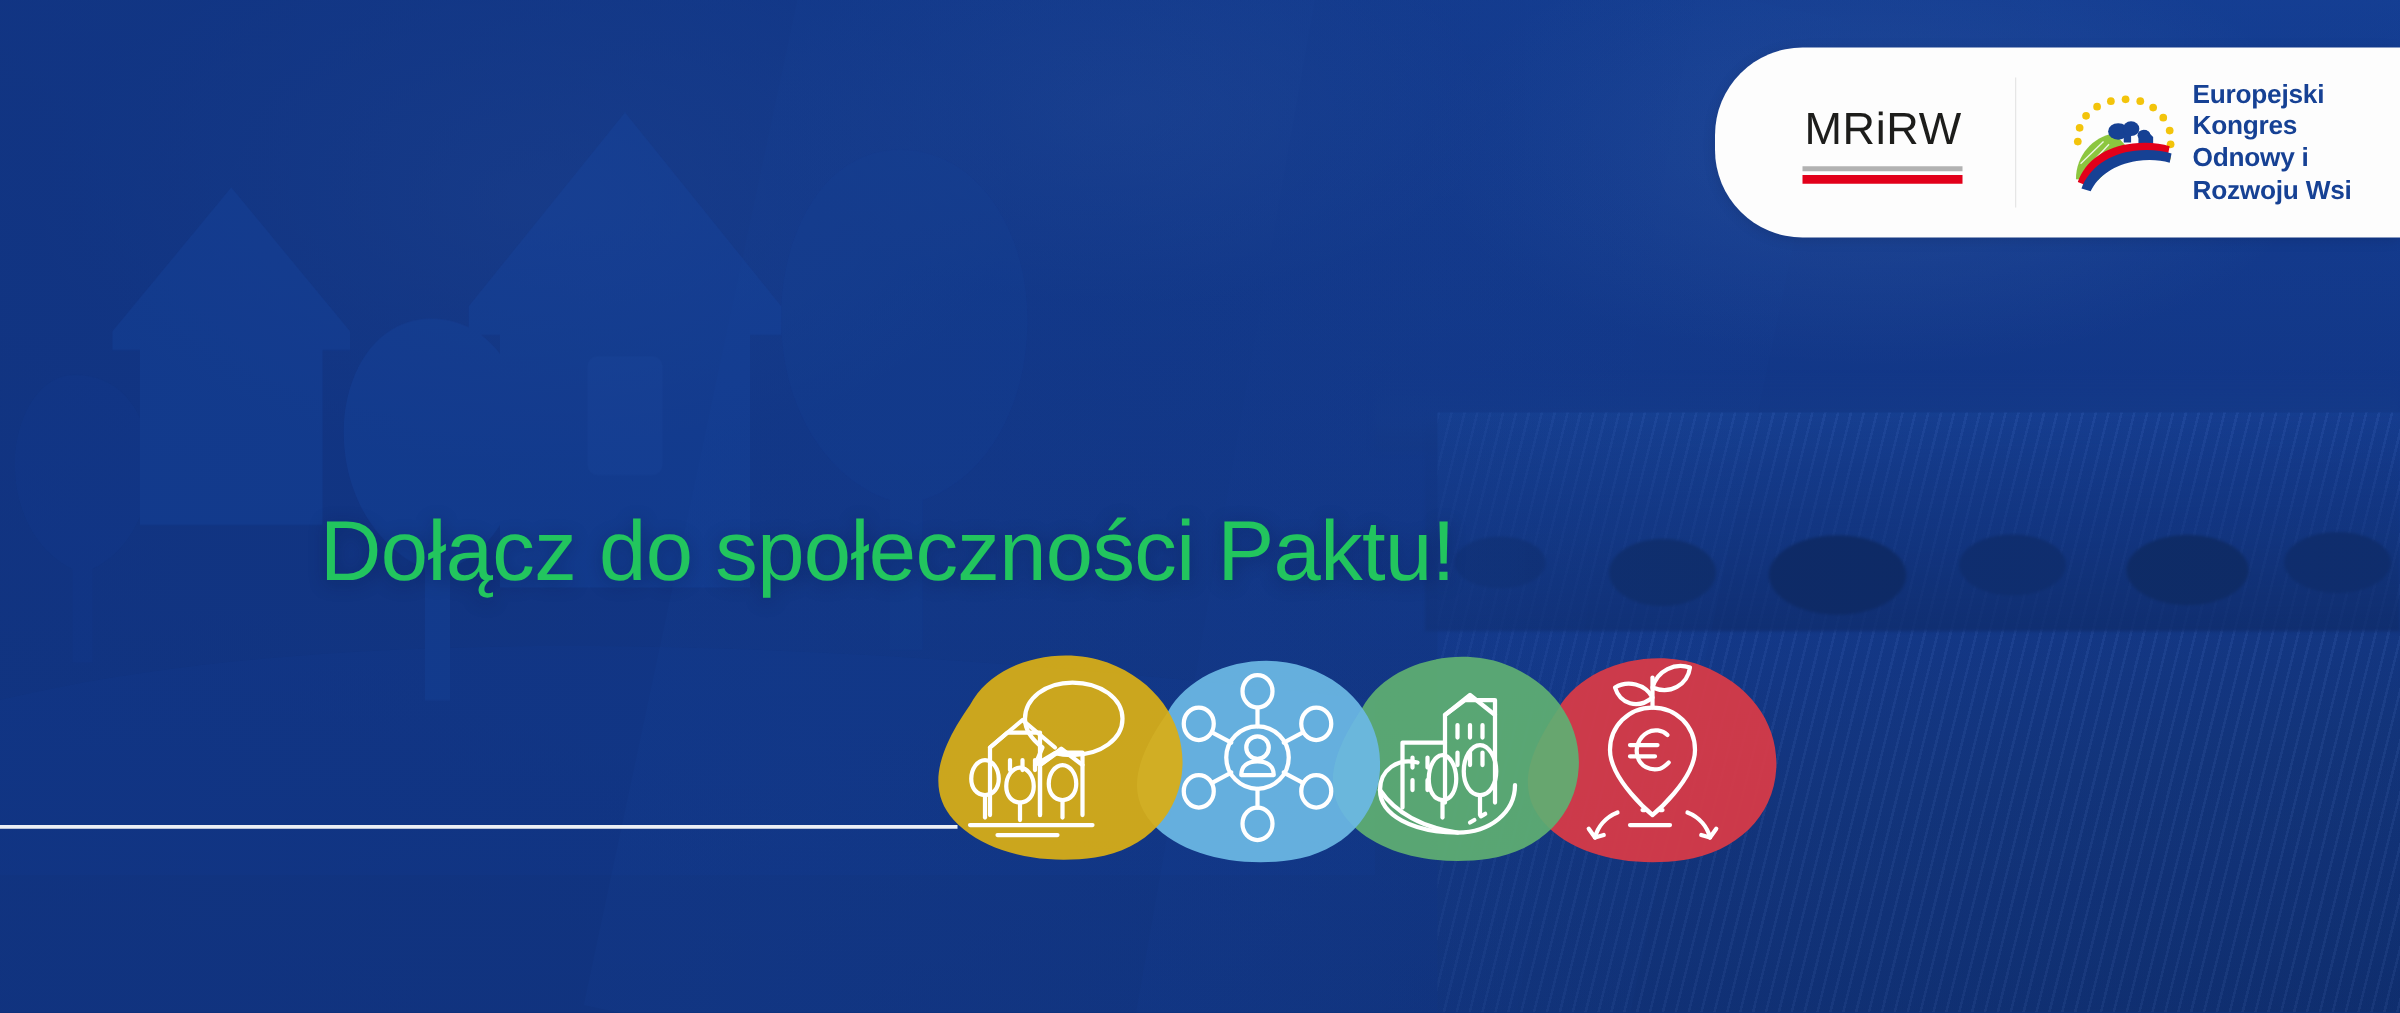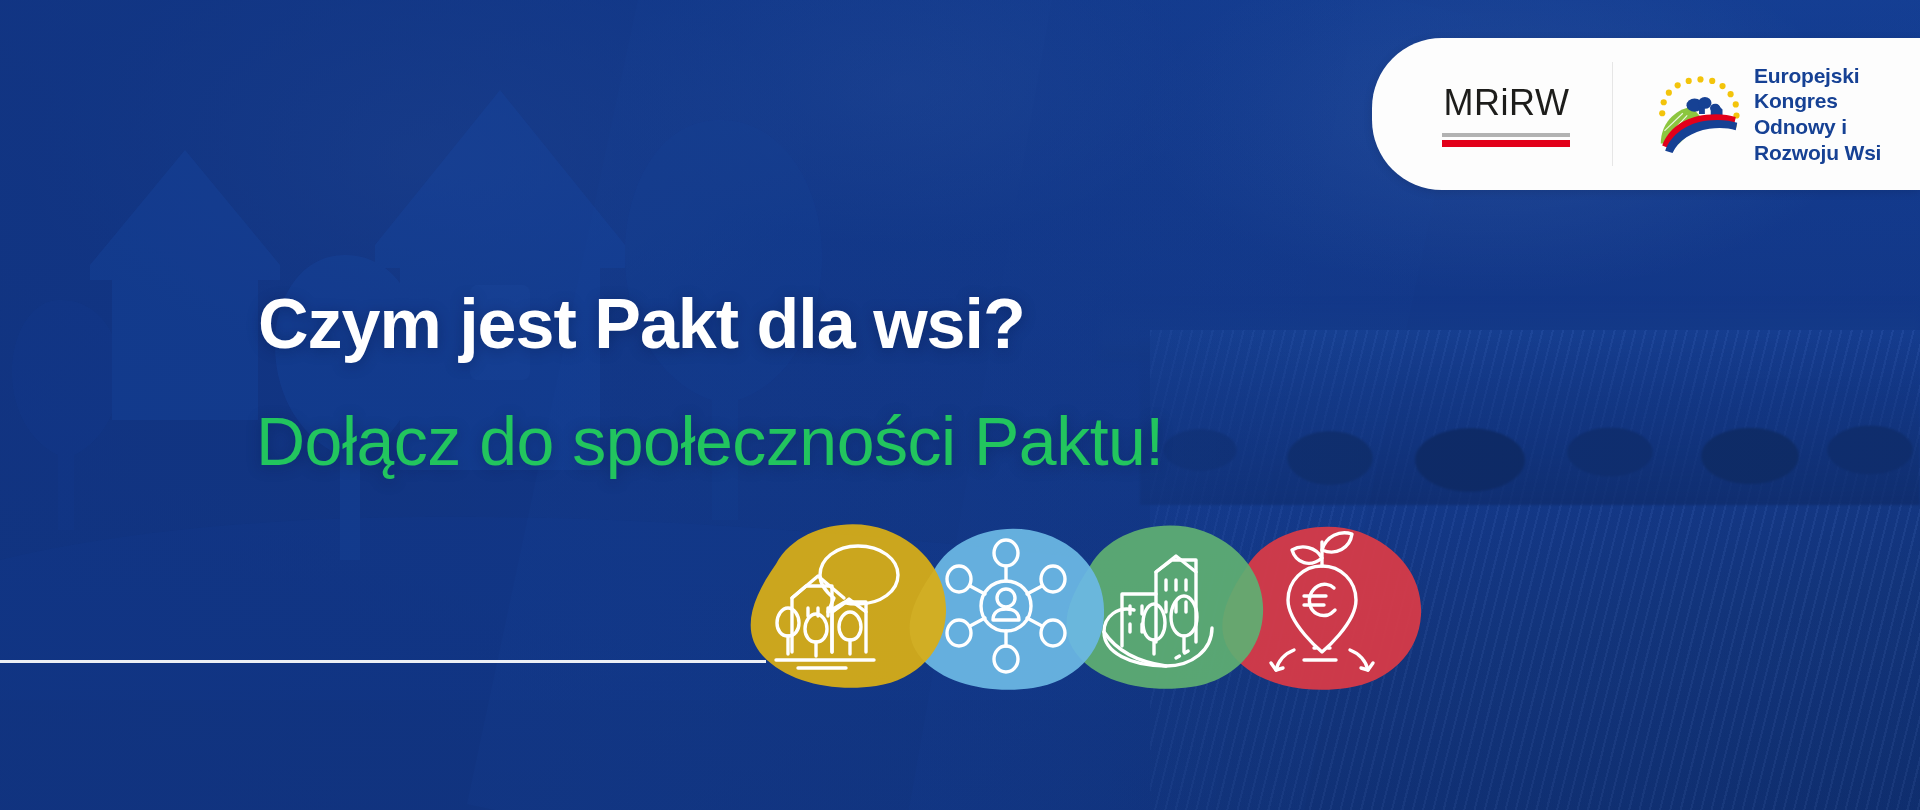--- a/index.html
+++ b/index.html
@@ -207,21 +207,20 @@
         <path d="M18 99 C26 76 48 60 78 57 C94 55 108 57 118 60 L116 70 C106 67 94 66 80 68 C54 72 36 86 28 103 Z" fill="#e2001a"></path>
         <path d="M22 106 C30 84 52 68 80 65 C96 63 110 65 120 68 L118 78 C108 75 96 74 82 76 C58 80 40 92 32 109 Z" fill="#164194"></path>
       </svg>
       <div class="txt">
         <div>Europejski Kongres</div>
         <div>Odnowy i Rozwoju Wsi</div>
       </div>
     </div>
   </div>
 
-  <div class="headline">Czym jest Pakt dla wsi?</div>
   <div class="subhead">Dołącz do społeczności Paktu!</div>
 
   <div class="rule"></div>
 
   <div class="blob-row">
 
     <div class="blob blob-1">
       <svg viewBox="0 0 215 170">
         <path class="shape" d="M36 44 C55 8 108 -4 146 10 C186 25 207 58 206 92 C205 130 177 160 136 166 C94 172 48 163 23 136 C0 111 12 78 36 44 Z" fill="#D9AE16"></path>
         <g class="glyph">

